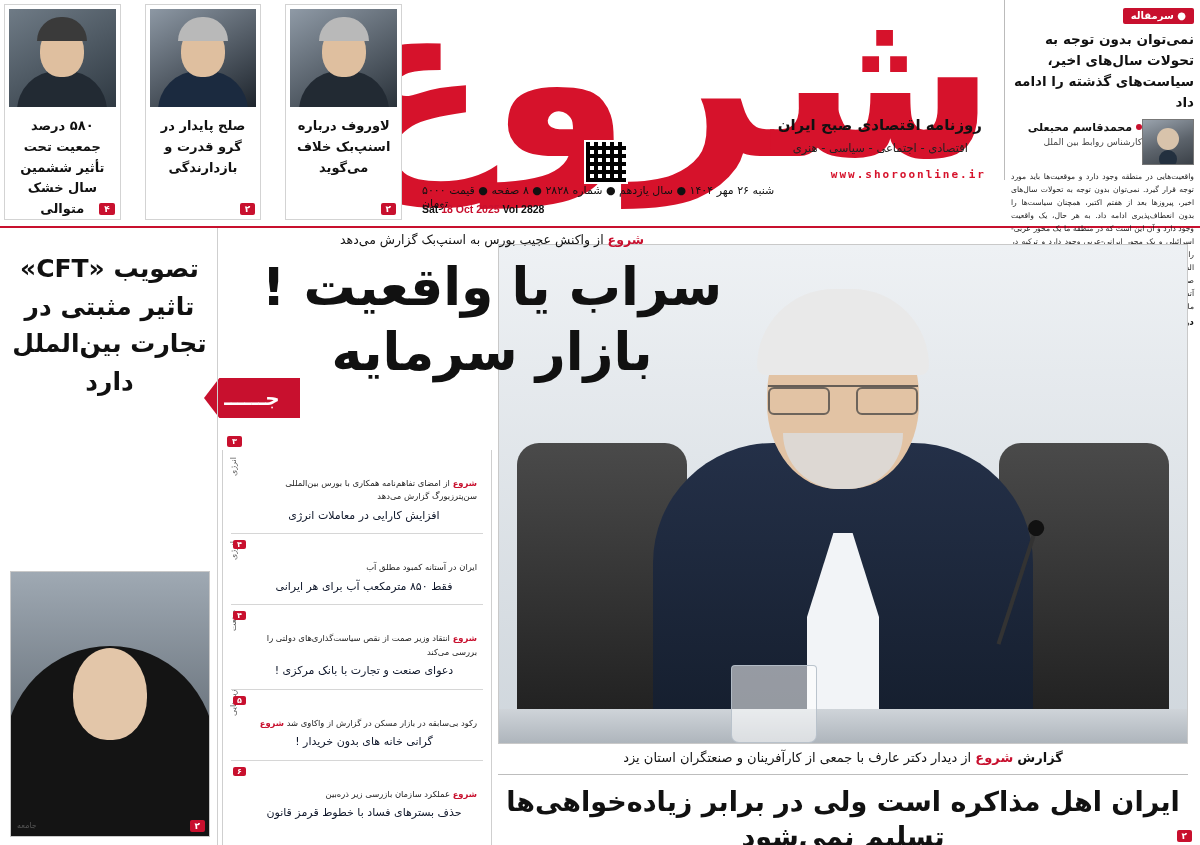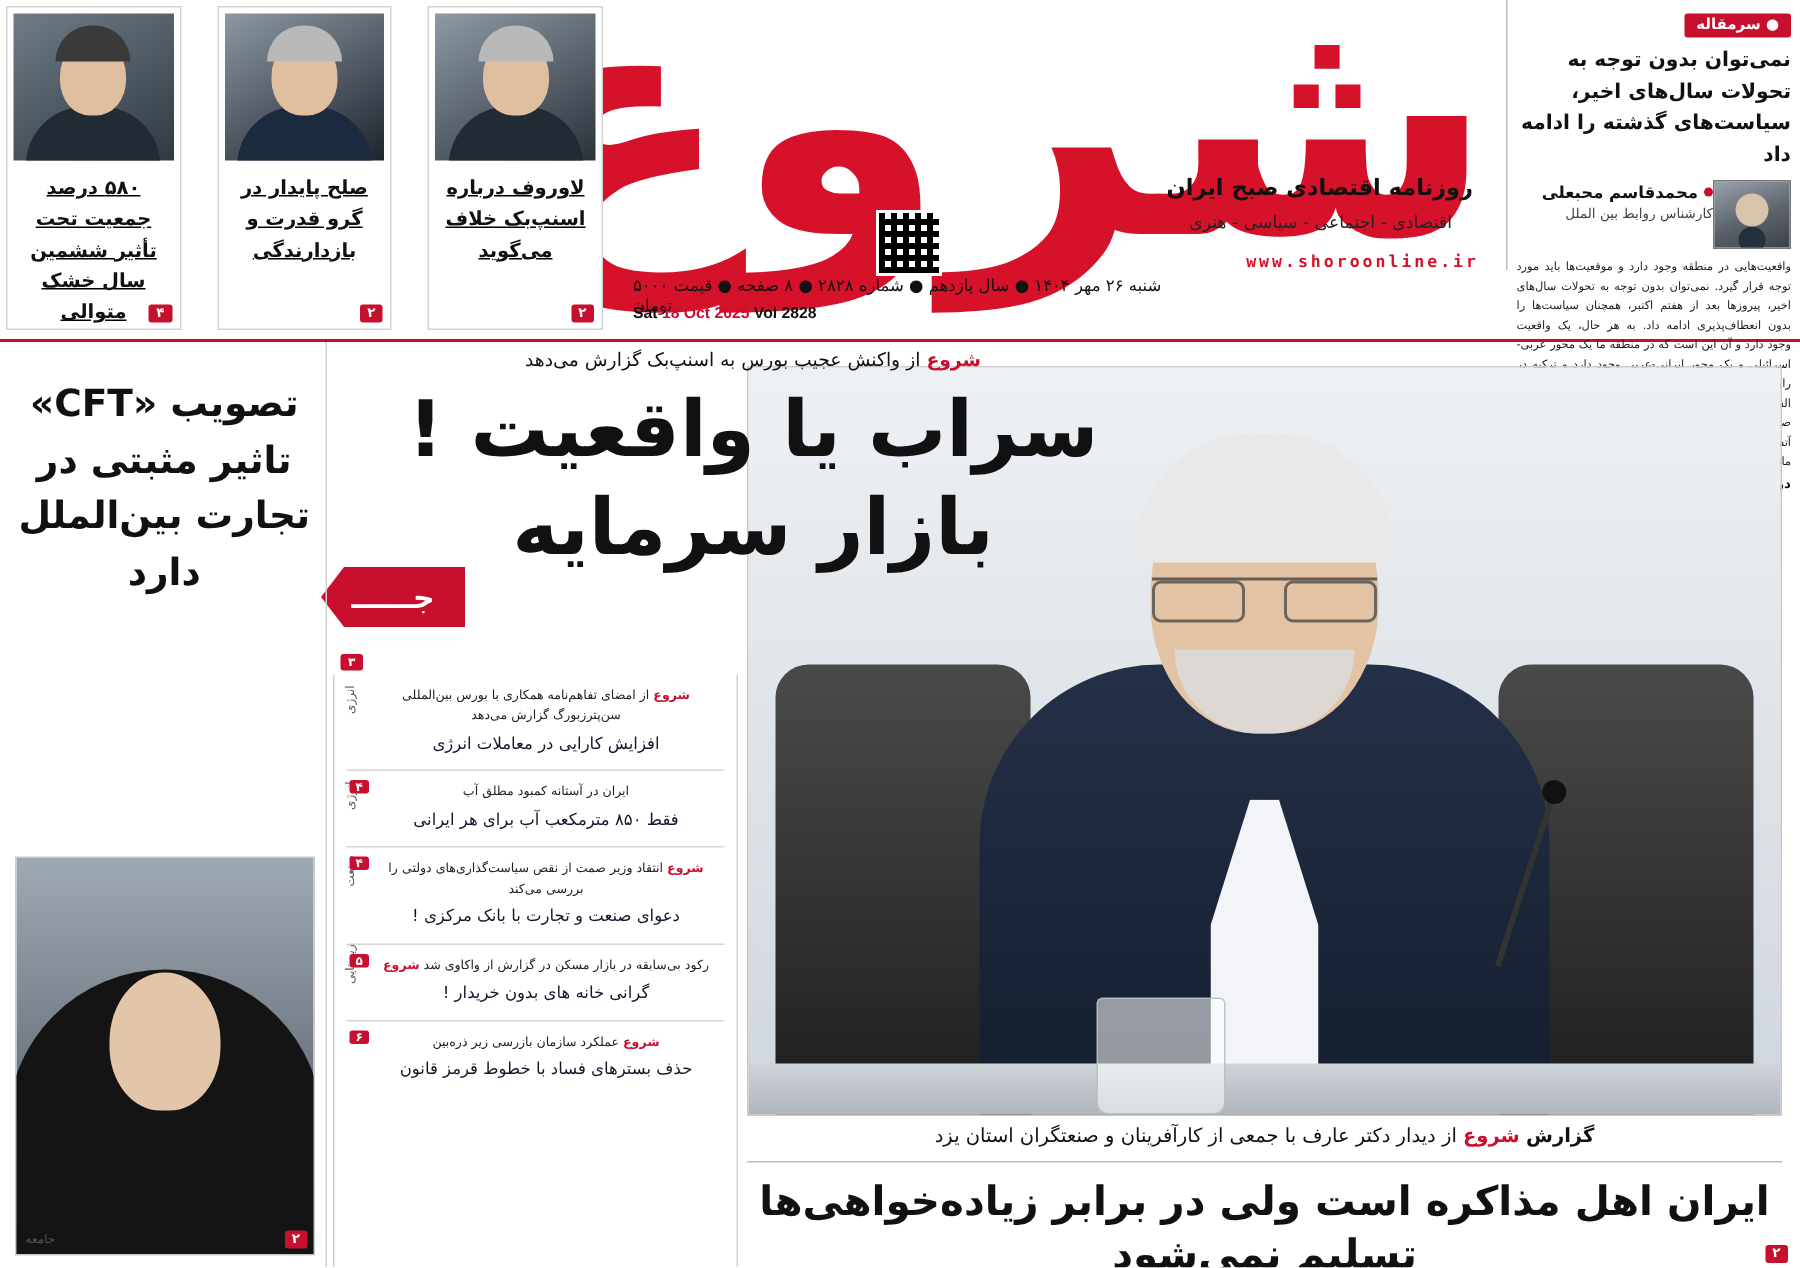--- a/index.html
+++ b/index.html
@@ -110,21 +110,21 @@
   .issue-line2 {
     position: absolute; left: 10px; top: 203px; width: 360px;
     text-align: left; font-size: 10.5px; font-weight: bold; color: #111;
     font-family: "Liberation Sans", sans-serif;
   }
   .issue-line2 .red { color: #c8102e; }
 
   
   .top-cards {
     position: absolute; top: 4px; left: 4px; width: 398px; height: 220px;
-    display: flex; flex-direction: row-reverse; gap: 24px; text-decoration: underline;
+    display: flex; flex-direction: row-reverse; gap: 24px;
   }
   .tcard {
     width: 128px; height: 216px;
     border: 1px solid #d3d3d3; position: relative; background: #fff;
   }
   .tcard .ph {
     margin: 4px; height: 98px; overflow: hidden; position: relative;
   }
   .tcard .ph i {
     position: absolute; inset: 0; display: block;
@@ -260,21 +260,21 @@
     position: absolute; top: 222px; left: 222px; width: 270px; height: 395px;
     border-right: 1px solid #cfcfcf; border-left: 1px solid #cfcfcf;
     padding: 0 8px;
   }
   .brief {
     position: relative; padding: 7px 6px 9px 20px;
     border-bottom: 1px solid #d6d6d6; direction: rtl;
   }
   .brief:last-child { border-bottom: none; }
   .brief .kicker {
-    font-size: 8.4px; line-height: 1.6; color: #222; text-align: center;
+    font-size: 8.4px; line-height: 1.6; color: #222; text-align: right; margin-top: 20px;
   }
   .brief .kicker .red { color: #c8102e; font-weight: bold; }
   .brief h3 {
     margin: 4px 0 0 0; font-size: 11px; font-weight: normal; color: #0f172a;
     text-align: center; line-height: 1.5;
   }
   .brief .sec {
     position: absolute; left: -2px; top: 26px;
     transform: rotate(-90deg); transform-origin: left top;
     font-size: 8px; color: #555;
@@ -285,21 +285,21 @@
     padding: 0 4px; border-radius: 2px;
   }
   .briefs-toptag {
     position: absolute; left: 4px; top: -14px;
     background: #c8102e; color: #fff; font-size: 8px; font-weight: bold;
     padding: 1px 5px; border-radius: 2px;
   }
 
   
   .stock {
-    position: absolute; top: 0; left: 222px; width: 560px; height: 222px;
+    position: absolute; top: 0; left: 212px; width: 560px; height: 222px;
     direction: rtl; padding: 4px 10px 0 10px;
   }
   .stock .kicker {
     font-size: 12.5px; text-align: center; color: #111; margin-bottom: 8px;
   }
   .stock .kicker .red { color: #c8102e; font-weight: bold; }
   .stock h1 {
     margin: 0; font-size: 52px; font-weight: bold; color: #111;
     text-align: center; line-height: 1.25; letter-spacing: -1px;
   }

